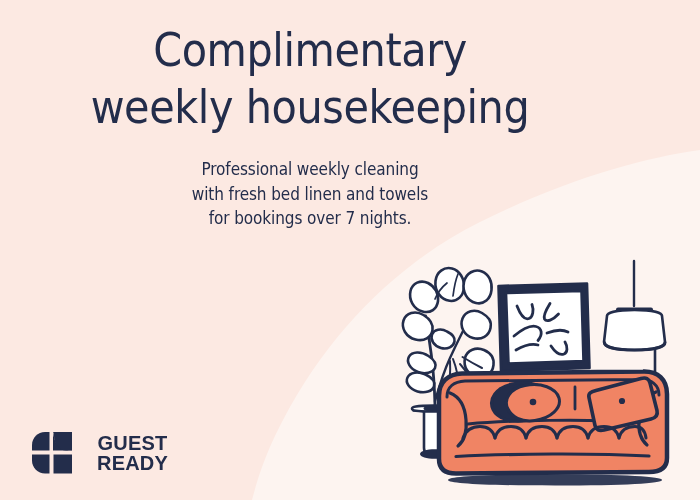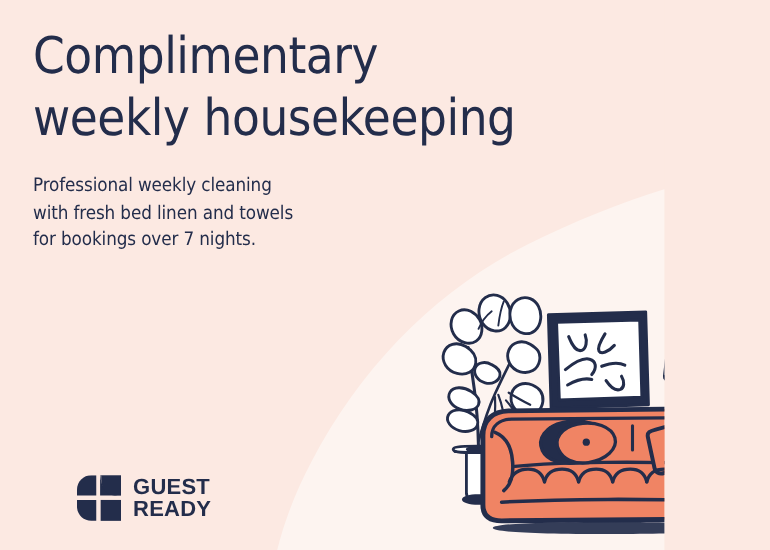--- a/index.html
+++ b/index.html
@@ -6,24 +6,25 @@
   html, body { width:700px; height:500px; }
   body {
     font-family: "Liberation Sans", sans-serif;
     background: #fce9e2;
     overflow: hidden;
     position: relative;
   }
   #card {
     position: absolute;
     inset: 0;
-    width: 604px;
+    width: 700px;
     height: 500px;
     background: #fce9e2;
     overflow: hidden;
+    text-align: center;
   }
   
   #bg-swoosh {
     position: absolute;
     inset: 0;
     width: 700px;
     height: 500px;
     pointer-events: none;
   }
   
@@ -53,23 +54,22 @@
     margin-top: 21px;
     white-space: pre-line;
   }
   
   #logo {
     position: absolute;
     left: 32px;
     bottom: 26px;
     display: flex;
     align-items: center;
-    gap: 11px;
+    gap: 25px;
     z-index: 5;
-    margin-left: 38px;
   }
   #logo-mark { display:block; }
   #logo-word {
     color: #232d4b;
     font-family: "Liberation Sans", sans-serif;
     font-size: 20px;
     font-weight: bold;
     line-height: 1.02;
     letter-spacing: 0.2px;
     white-space: pre-line;

